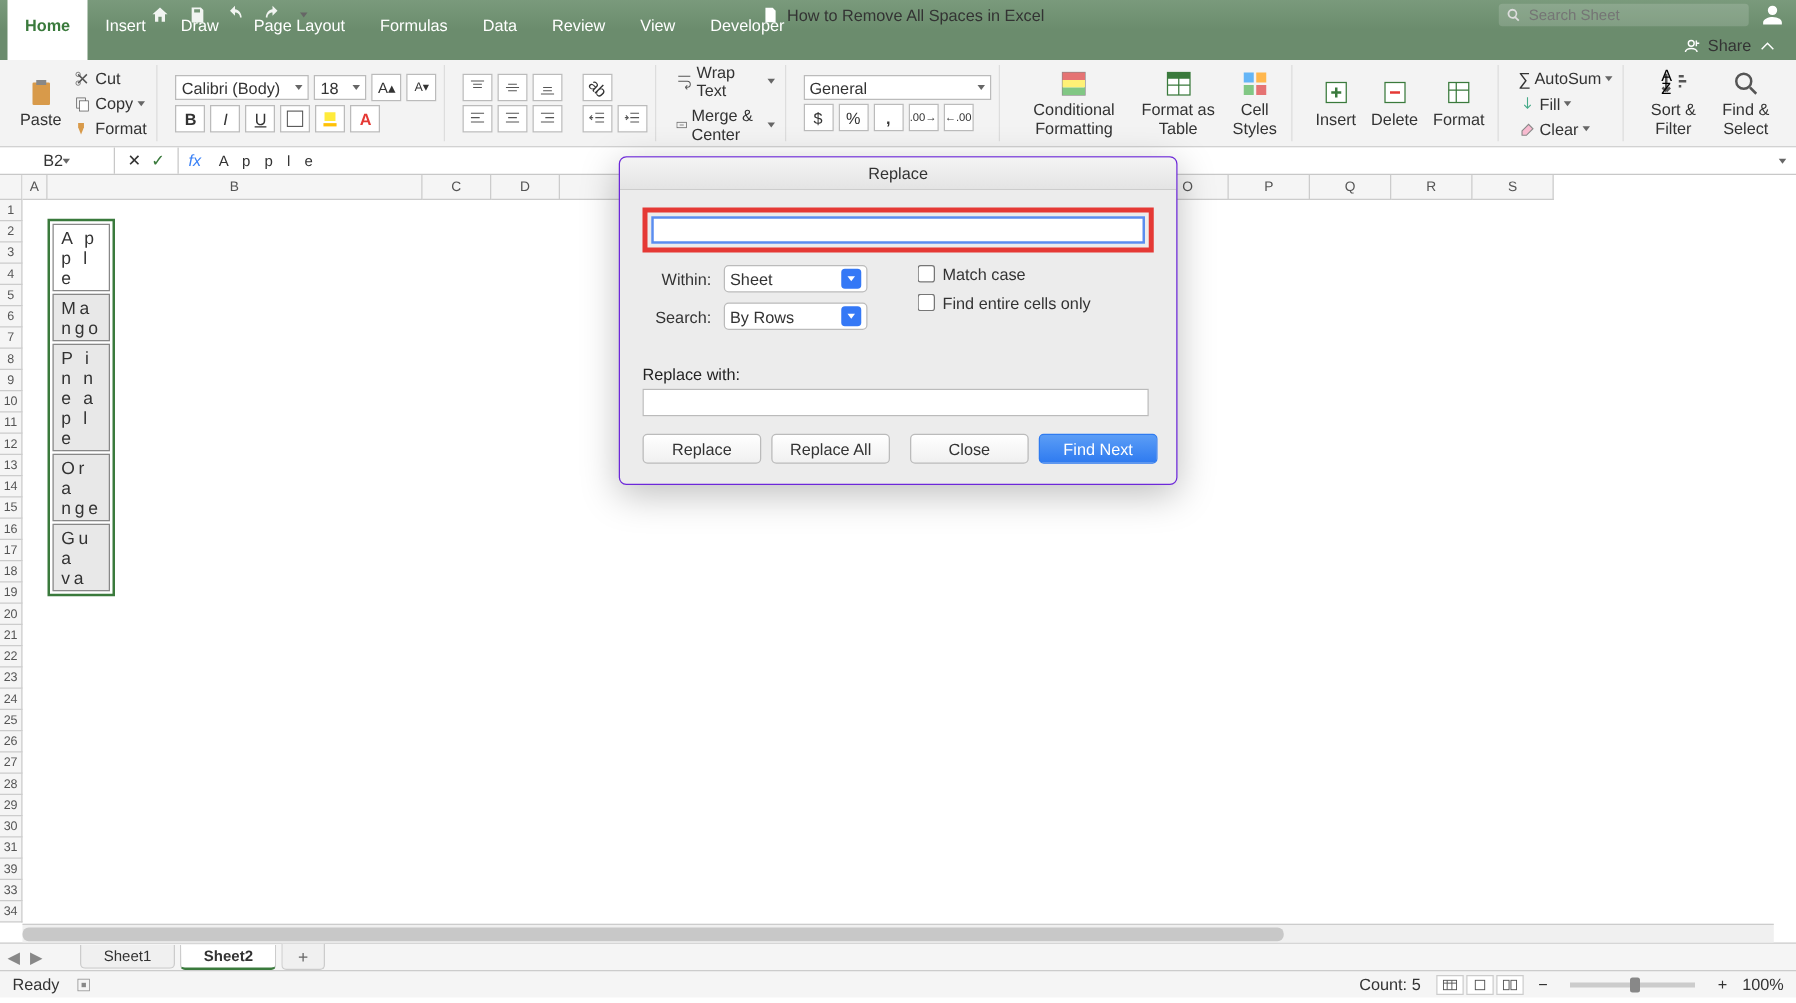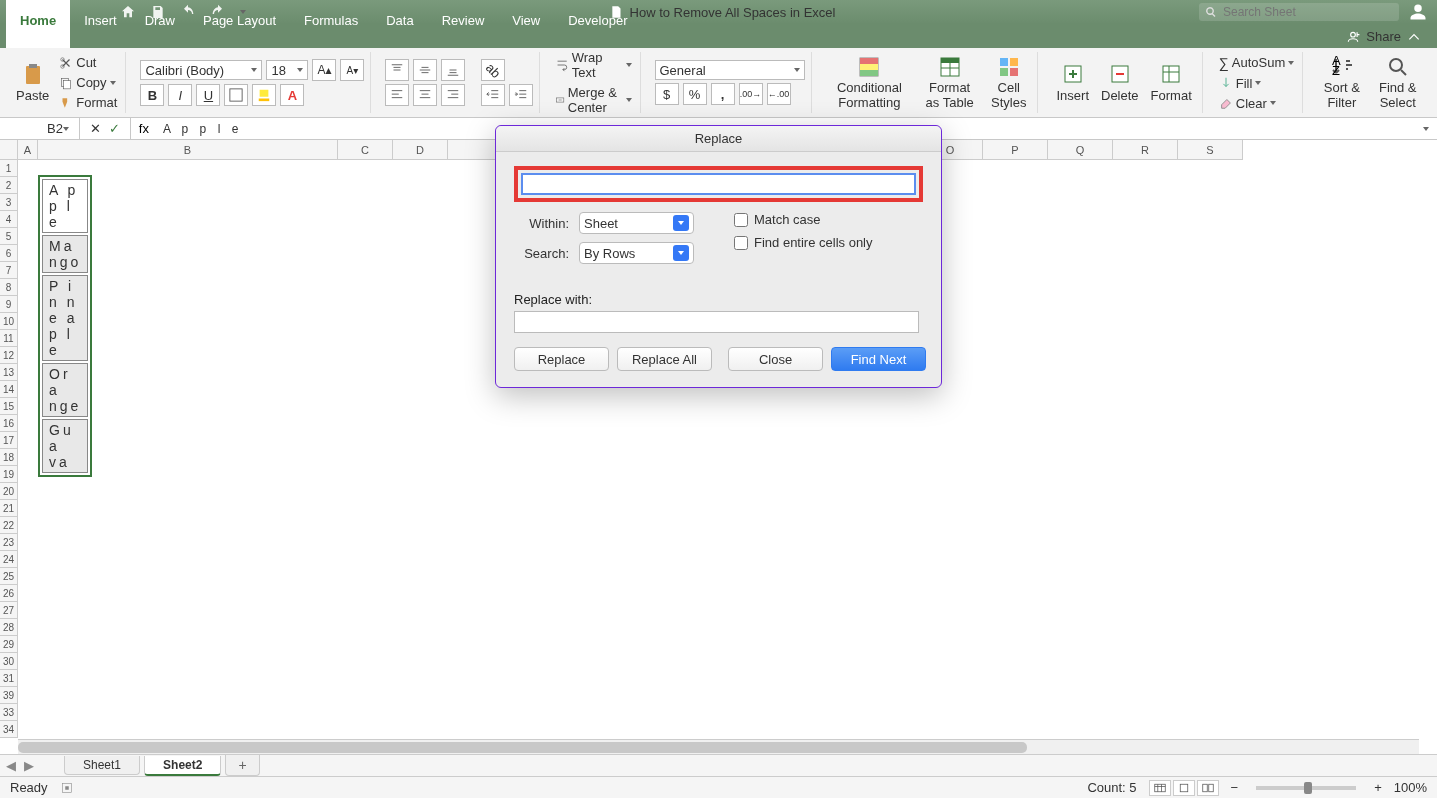--- a/index.html
+++ b/index.html
@@ -28,23 +28,23 @@
 .bigbtn svg{width:24px;height:24px}
 .row{display:flex;align-items:center;gap:4px}
 .mini{font-size:11px;color:#444;display:flex;align-items:center;gap:3px;padding:1px 2px}
 .mini svg{width:14px;height:14px;fill:#555}
 .sel{border:1px solid #bbb;background:#fff;height:20px;padding:0 4px;font-size:11px;display:flex;align-items:center;justify-content:space-between;gap:4px}
 .dd{width:0;height:0;border-left:3px solid transparent;border-right:3px solid transparent;border-top:4px solid #666}
 .iconbtn{width:24px;height:22px;border:1px solid #bbb;background:#fff;display:flex;align-items:center;justify-content:center}
 .iconbtn svg{width:14px;height:14px}
 
 .fxbar{height:22px;border-bottom:1px solid #c8c8c8;display:flex;align-items:center;background:#fff;}
-.namebox{width:80px;border-right:1px solid #c8c8c8;padding:0 10px;display:flex;align-items:center;justify-content:flex-end;font-size:12px;height:100%}
+.namebox{width:92px;border-right:1px solid #c8c8c8;padding:0 10px;display:flex;align-items:center;justify-content:center;font-size:12px;height:100%}
 .fx-icons{display:flex;align-items:center;gap:8px;padding:0 10px;border-right:1px solid #c8c8c8;height:100%;color:#888}
-.fx-label{padding:0 8px;color:#000000}
+.fx-label{font-style:italic;padding:0 8px;color:#3b82f6}
 .fx-content{flex:1;padding:0 6px;font-size:12px;letter-spacing:4px}
 
 .sheet-area{position:relative;height:614px;display:flex;}
 .corner{width:18px;height:20px;background:#f5f5f5;border-right:1px solid #ccc;border-bottom:1px solid #ccc;position:absolute;left:0;top:0}
 .colhdrs{position:absolute;left:18px;top:0;height:20px;display:flex;background:#f5f5f5}
 .colhdr{border-right:1px solid #ccc;border-bottom:1px solid #ccc;display:flex;align-items:center;justify-content:center;font-size:11px;color:#555;height:20px}
 .rowhdrs{position:absolute;left:0;top:20px;width:18px;background:#f5f5f5}
 .rowhdr{border-right:1px solid #ccc;border-bottom:1px solid #ccc;display:flex;align-items:center;justify-content:center;font-size:10px;color:#555;height:17px}
 .cells{position:absolute;left:18px;top:20px}
 .cell-table{position:absolute;left:20px;top:15px;border:2px solid #3a7a3c;background:#fff}
@@ -71,21 +71,21 @@
 .dlg-title{height:26px;display:flex;align-items:center;justify-content:center;font-size:13px;background:linear-gradient(#f4f4f4,#e4e4e4);border-radius:6px 6px 0 0;border-bottom:1px solid #ccc}
 .dlg-body{padding:14px 18px 16px}
 .dlg-label{font-size:13px;color:#222;margin-bottom:4px}
 .find-highlight{border:4px solid #e53935;padding:3px;margin-bottom:10px}
 .find-highlight input{width:100%;height:22px;border:2px solid #5b8def;outline:0;padding:0 4px;font-size:13px}
 .dlg-row{display:flex;align-items:center;margin-bottom:8px;gap:10px}
 .dlg-row label.r{width:55px;text-align:right;font-size:13px}
 .dlg-select{width:115px;height:22px;border:1px solid #bbb;background:#fff;border-radius:4px;display:flex;align-items:center;justify-content:space-between;padding:0 4px;font-size:13px}
 .dlg-select .ar{width:16px;height:16px;background:#3478f6;border-radius:3px;display:flex;align-items:center;justify-content:center}
 .dlg-select .ar::after{content:"";border-left:3px solid transparent;border-right:3px solid transparent;border-top:4px solid #fff}
-.chk{display:flex;align-items:flex-end;gap:6px;font-size:13px}
+.chk{display:flex;align-items:flex-start;gap:6px;font-size:13px}
 .chk input{width:14px;height:14px}
 .dlg-col2{margin-left:40px}
 .replace-input{width:405px;height:22px;border:1px solid #bbb;background:#fff;margin-bottom:14px}
 .dlg-btns{display:flex;gap:8px}
 .dlg-btn{flex:0 0 auto;width:95px;height:24px;border:1px solid #bbb;background:linear-gradient(#fff,#f0f0f0);border-radius:4px;font-size:13px;display:flex;align-items:center;justify-content:center}
 .dlg-btn.primary{background:linear-gradient(#5b9df6,#2f7bf0);color:#fff;border-color:#2f7bf0}
 .dlg-btns .gap{width:30px}
 </style>
 </head>
 <body>
@@ -180,21 +180,21 @@
             <svg viewBox="0 0 24 24">
               <path d="M6 4h8v6l-4 10-4-10z" fill="#d89a4a"></path>
             </svg>
             <span>Format</span>
           </div>
       </div>
     </div>
   </div>
   <div class="grp">
     <div class="row">
-      <div class="sel" style="width:122px">
+      <div class="sel" style="width:107px">
           <span>Calibri (Body)</span>
           <span class="dd"></span>
         </div>
       <div class="sel" style="width:42px">
           <span>18</span>
           <span class="dd"></span>
         </div>
       <div class="iconbtn">
           <span style="font-size:12px">A▴</span>
         </div>

